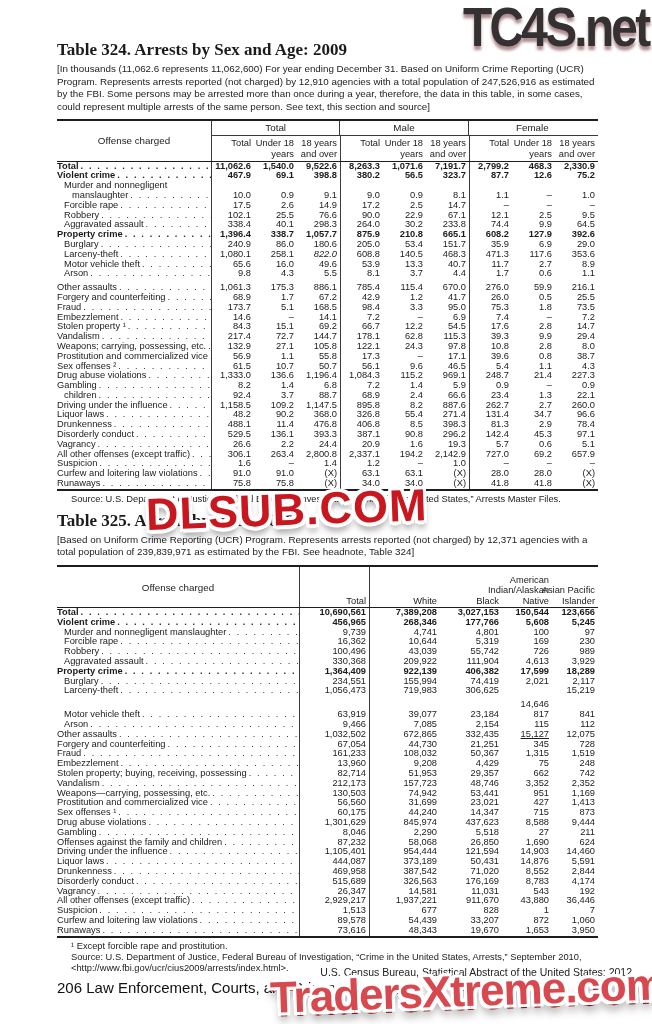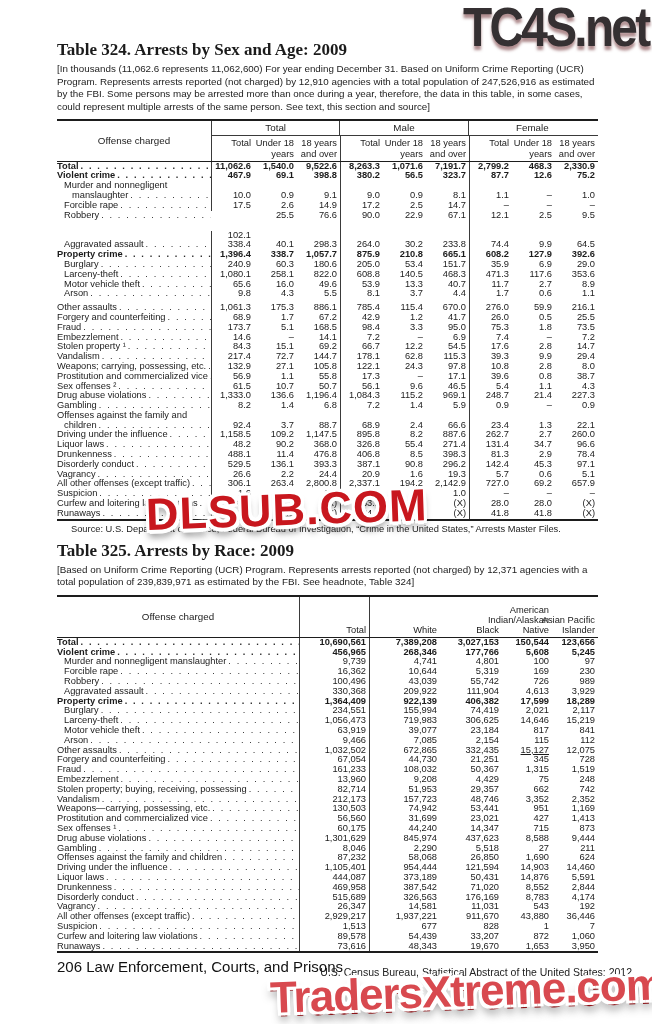--- a/index.html
+++ b/index.html
@@ -162,21 +162,21 @@
             <div class="num" style="width: 43px;">14.7</div>
             <div class="num sep" style="width: 43px;">–</div>
             <div class="num" style="width: 43px;">–</div>
             <div class="num" style="width: 43px;">–</div>
           </div>
           <div class="trow">
             <div class="lab">
               <span class="in1">Robbery</span>
               <span class="dots">. . . . . . . . . . . . . . . . . . . . . . . . . . . . . . . . . . . . . . . . . . . . . . . . . . . . . . . . . . . . . . . . . . . . . . </span>
             </div>
-            <div class="num sep" style="width: 43px; margin-top: 20px;">102.1</div>
+            <div class="num sep" style="width: 43px;">102.1</div>
             <div class="num" style="width: 43px;">25.5</div>
             <div class="num" style="width: 43px;">76.6</div>
             <div class="num sep" style="width: 43px;">90.0</div>
             <div class="num" style="width: 43px;">22.9</div>
             <div class="num" style="width: 43px;">67.1</div>
             <div class="num sep" style="width: 43px;">12.1</div>
             <div class="num" style="width: 43px;">2.5</div>
             <div class="num" style="width: 43px;">9.5</div>
           </div>
           <div class="trow">
@@ -208,37 +208,37 @@
             <div class="num sep" style="width: 43px;">608.2</div>
             <div class="num" style="width: 43px;">127.9</div>
             <div class="num" style="width: 43px;">392.6</div>
           </div>
           <div class="trow">
             <div class="lab">
               <span class="in1">Burglary</span>
               <span class="dots">. . . . . . . . . . . . . . . . . . . . . . . . . . . . . . . . . . . . . . . . . . . . . . . . . . . . . . . . . . . . . . . . . . . . . . </span>
             </div>
             <div class="num sep" style="width: 43px;">240.9</div>
-            <div class="num" style="width: 43px;">60.3</div>
+            <div class="num" style="width: 43px;">86.0</div>
             <div class="num" style="width: 43px;">180.6</div>
             <div class="num sep" style="width: 43px;">205.0</div>
             <div class="num" style="width: 43px; text-align: right;">53.4</div>
             <div class="num" style="width: 43px;">151.7</div>
             <div class="num sep" style="width: 43px;">35.9</div>
             <div class="num" style="width: 43px;">6.9</div>
             <div class="num" style="width: 43px;">29.0</div>
           </div>
           <div class="trow">
             <div class="lab">
               <span class="in1">Larceny-theft </span>
               <span class="dots">. . . . . . . . . . . . . . . . . . . . . . . . . . . . . . . . . . . . . . . . . . . . . . . . . . . . . . . . . . . . . . . . . . . . . . </span>
             </div>
             <div class="num sep" style="width: 43px;">1,080.1</div>
             <div class="num" style="width: 43px;">258.1</div>
-            <div class="num" style="width: 43px;">822.0</div>
+            <div class="num" style="width: 43px; font-style: italic;">822.0</div>
             <div class="num sep" style="width: 43px;">608.8</div>
             <div class="num" style="width: 43px;">140.5</div>
             <div class="num" style="width: 43px;">468.3</div>
             <div class="num sep" style="width: 43px;">471.3</div>
             <div class="num" style="width: 43px;">117.6</div>
             <div class="num" style="width: 43px;">353.6</div>
           </div>
           <div class="trow">
             <div class="lab">
               <span class="in1">Motor vehicle theft </span>
@@ -426,34 +426,20 @@
             </div>
             <div class="num sep" style="width: 43px;">8.2</div>
             <div class="num" style="width: 43px;">1.4</div>
             <div class="num" style="width: 43px;">6.8</div>
             <div class="num sep" style="width: 43px;">7.2</div>
             <div class="num" style="width: 43px;">1.4</div>
             <div class="num" style="width: 43px;">5.9</div>
             <div class="num sep" style="width: 43px;">0.9</div>
             <div class="num" style="width: 43px;">–</div>
             <div class="num" style="width: 43px;">0.9</div>
-          </div>
-          <div class="trow">
-            <div class="lab">
-              <span class="">Offenses against the family and</span>
-            </div>
-            <div class="num sep" style="width: 43px;"></div>
-            <div class="num" style="width: 43px;"></div>
-            <div class="num" style="width: 43px;"></div>
-            <div class="num sep" style="width: 43px;"></div>
-            <div class="num" style="width: 43px;"></div>
-            <div class="num" style="width: 43px;"></div>
-            <div class="num sep" style="width: 43px;"></div>
-            <div class="num" style="width: 43px;"></div>
-            <div class="num" style="width: 43px;"></div>
           </div>
           <div class="trow">
             <div class="lab">
               <span class="in1">children</span>
               <span class="dots">. . . . . . . . . . . . . . . . . . . . . . . . . . . . . . . . . . . . . . . . . . . . . . . . . . . . . . . . . . . . . . . . . . . . . . </span>
             </div>
             <div class="num sep" style="width: 43px;">92.4</div>
             <div class="num" style="width: 43px;">3.7</div>
             <div class="num" style="width: 43px;">88.7</div>
             <div class="num sep" style="width: 43px;">68.9</div>
@@ -715,21 +701,21 @@
               <div class="num" style="width: 46px;">2,117</div>
             </div>
             <div class="trow">
               <div class="lab">
                 <span class="in1">Larceny-theft </span>
                 <span class="dots">. . . . . . . . . . . . . . . . . . . . . . . . . . . . . . . . . . . . . . . . . . . . . . . . . . . . . . . . . . . . . . . . . . . . . . </span>
               </div>
               <div class="num sep" style="width: 70px;">1,056,473</div>
               <div class="num sep" style="width: 71px;">719,983</div>
               <div class="num" style="width: 62px;">306,625</div>
-              <div class="num" style="width: 50px;">14,646</div>
+              <div class="num" style="width: 50px; margin-top: 14px;">14,646</div>
               <div class="num" style="width: 46px;">15,219</div>
             </div>
             <div class="trow">
               <div class="lab">
                 <span class="in1">Motor vehicle theft </span>
                 <span class="dots">. . . . . . . . . . . . . . . . . . . . . . . . . . . . . . . . . . . . . . . . . . . . . . . . . . . . . . . . . . . . . . . . . . . . . . </span>
               </div>
               <div class="num sep" style="width: 70px;">63,919</div>
               <div class="num sep" style="width: 71px;">39,077</div>
               <div class="num" style="width: 62px;">23,184</div>
@@ -974,20 +960,24 @@
               </div>
               <div class="num sep" style="width: 70px;">73,616</div>
               <div class="num sep" style="width: 71px;">48,343</div>
               <div class="num" style="width: 62px;">19,670</div>
               <div class="num" style="width: 50px;">1,653</div>
               <div class="num" style="width: 46px;">3,950</div>
             </div>
           </div>
       </div>
 
+      <div class="fnotes">
+        <div>¹ Except forcible rape and prostitution.</div>
+        <div>Source: U.S. Department of Justice, Federal Bureau of Investigation, “Crime in the United States, Arrests,” September 2010, &lt;http://www.fbi.gov/ucr/cius2009/arrests/index.html&gt;.</div>
+      </div>
     </div>
 
     <div class="pagefoot">206  Law Enforcement, Courts, and Prisons</div>
   </div>
 
   <div class="srcline">U.S. Census Bureau, Statistical Abstract of the United States: 2012</div>
 
   <div class="wm wm-top">TC4S.net</div>
   <div class="wm wm-mid">DLSUB.COM</div>
   <div class="wm wm-bot">TradersXtreme.com</div>

